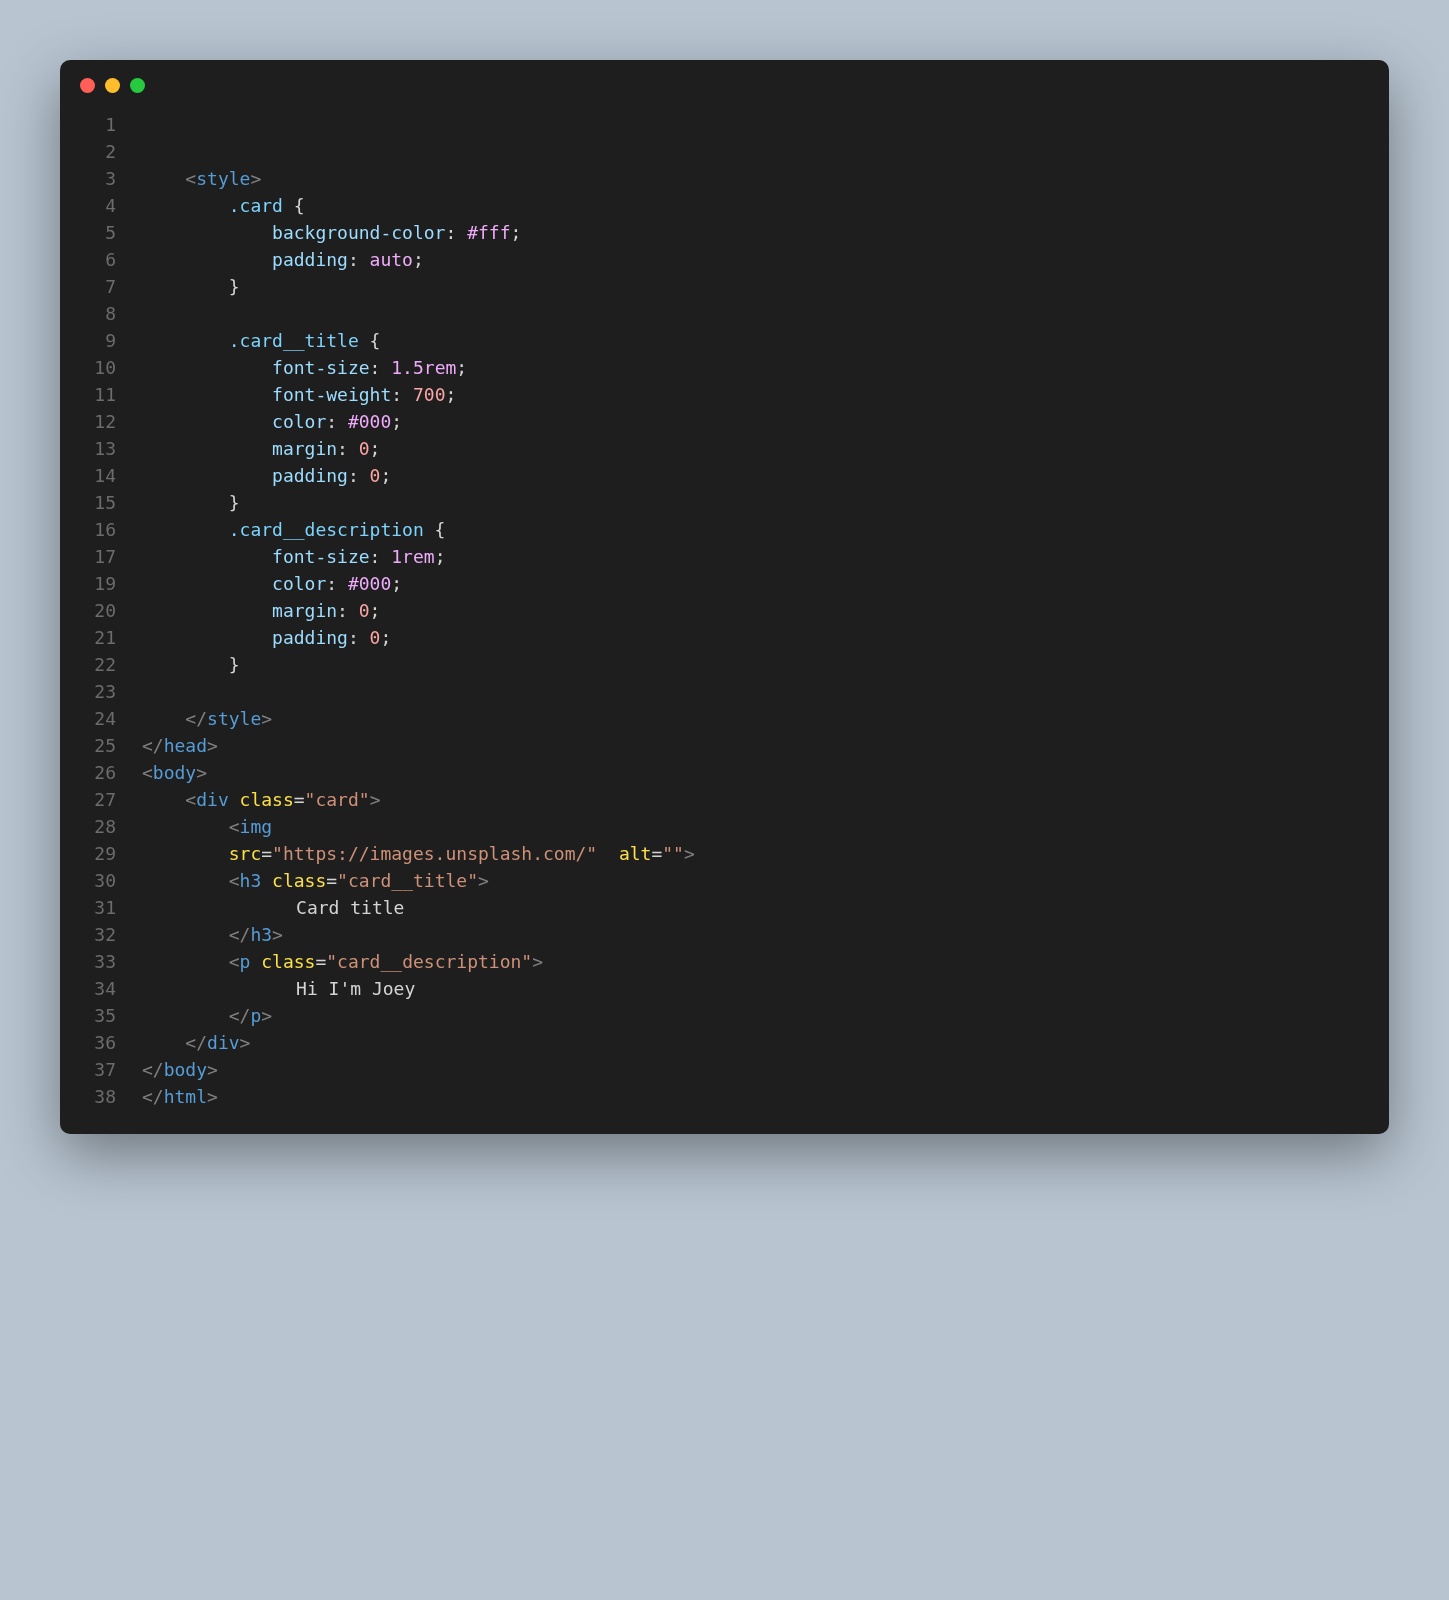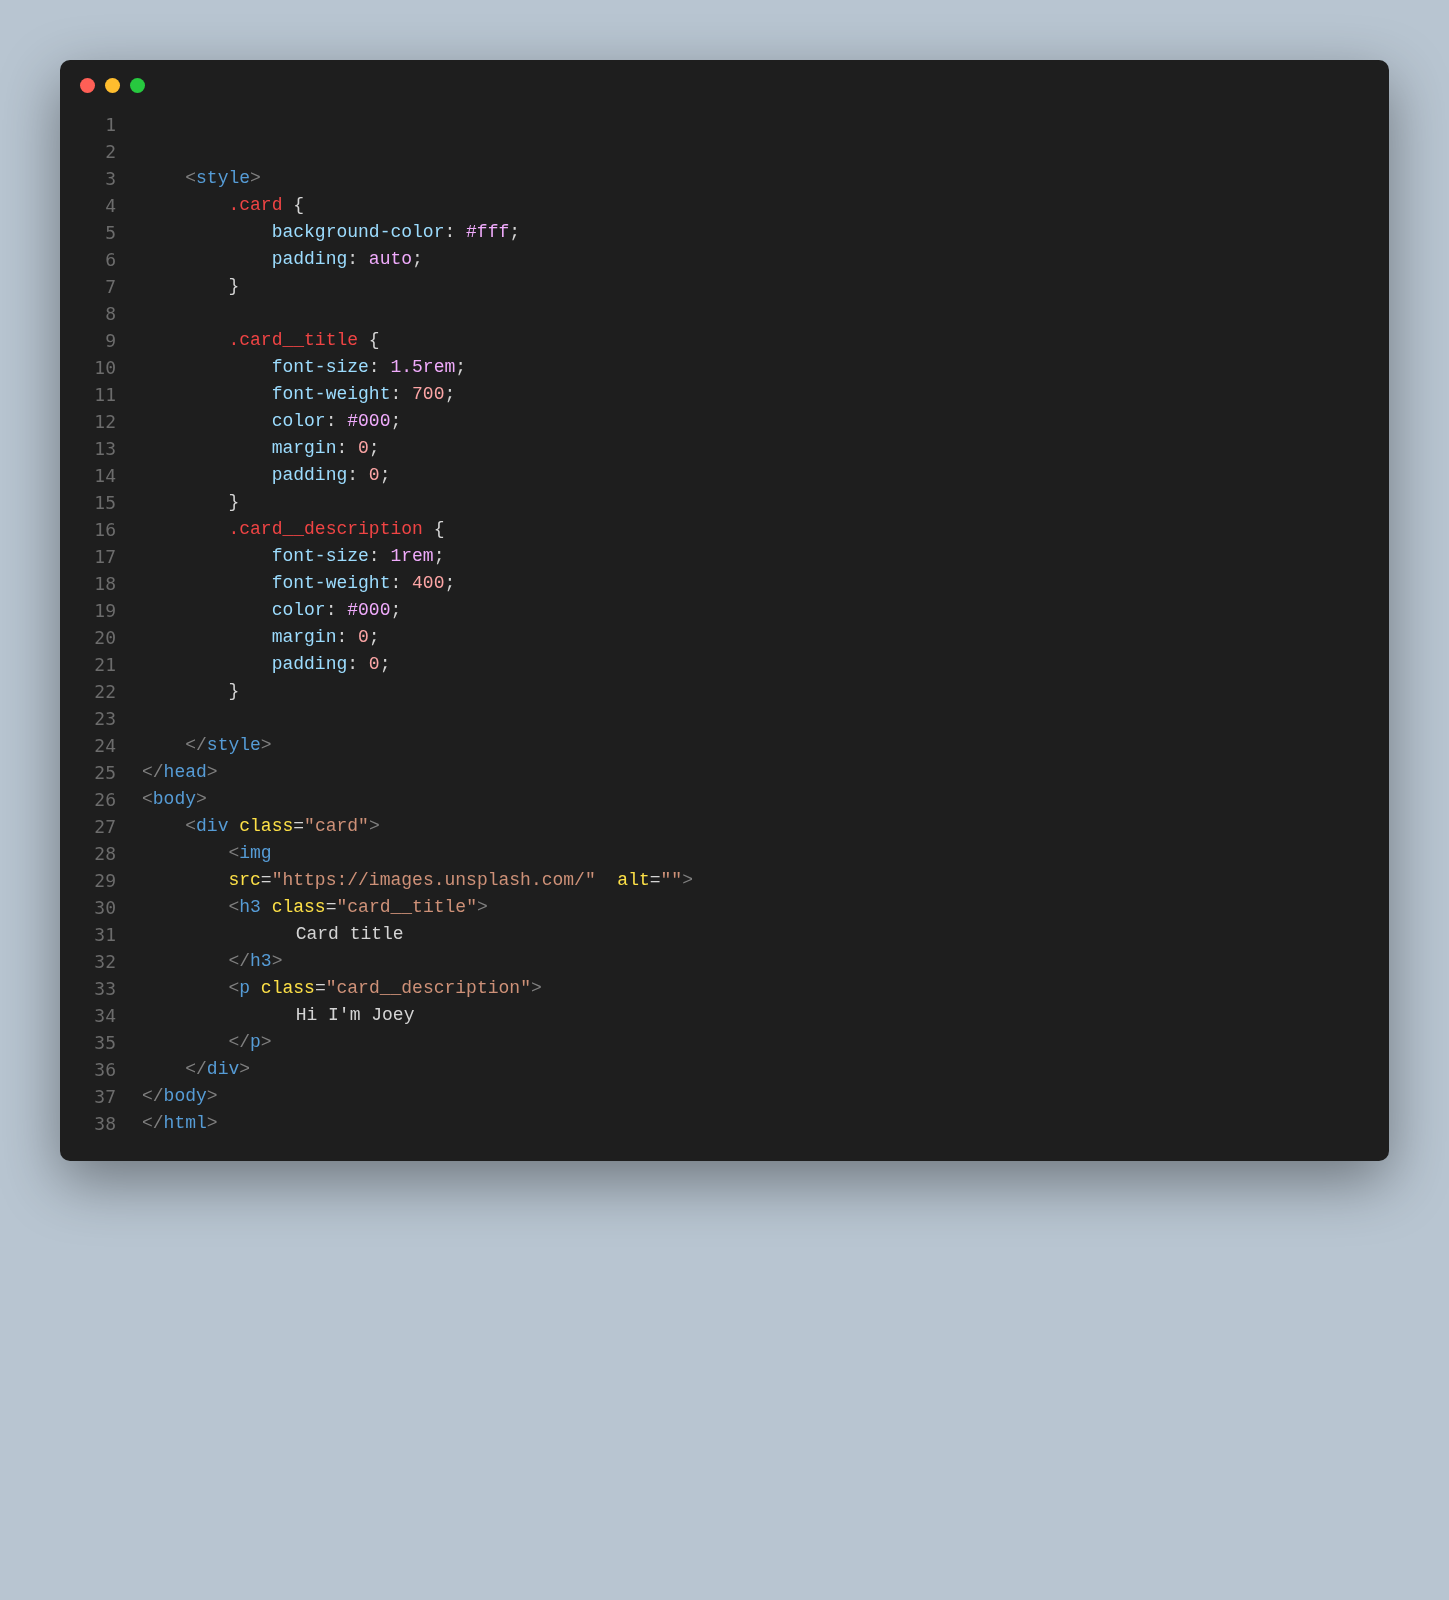--- a/index.html
+++ b/index.html
@@ -53,26 +53,25 @@
       color: #6c6c6c;
       text-align: right;
       width: 36px;
       margin-right: 26px;
       user-select: none;
       flex-shrink: 0;
     }
     
     .line-content {
       color: #d4d4d4;
-      font-family: Liberation Mono, monospace;
     }
     
     .tag-bracket { color: #808080; }
     .tag-name { color: #569cd6; }
-    .selector { color: #ef4444; }
+    .selector { color: #7dd3fc; }
     .brace { color: #d4d4d4; }
     .property { color: #9cdcfe; text-align: center; }
     .value { color: #f0abfc; }
     .value-num { color: #fca5a5; }
     .colon { color: #d4d4d4; }
     .semicolon { color: #d4d4d4; }
     .attr-name { color: #fde047; }
     .attr-value { color: #ce9178; }
     .equals { color: #d4d4d4; }
     .text-content { color: #d4d4d4; margin-left: 24px; }
@@ -115,21 +114,20 @@
     <div class="code-line"><span class="line-number">13</span><span class="line-content">            <span class="property">margin</span><span class="colon">: </span><span class="value-num">0</span><span class="semicolon">;</span></span></div>
 
     <div class="code-line"><span class="line-number">14</span><span class="line-content">            <span class="property">padding</span><span class="colon">: </span><span class="value-num">0</span><span class="semicolon">;</span></span></div>
 
     <div class="code-line"><span class="line-number">15</span><span class="line-content">        <span class="brace">}</span></span></div>
 
     <div class="code-line"><span class="line-number">16</span><span class="line-content">        <span class="selector">.card__description</span><span class="brace"> {</span></span></div>
 
     <div class="code-line"><span class="line-number">17</span><span class="line-content">            <span class="property">font-size</span><span class="colon">: </span><span class="value">1rem</span><span class="semicolon">;</span></span></div>
 
-    <div class="code-line"><span class="line-number">18</span><span class="line-content">            <span class="property">font-weight</span><span class="colon">: </span><span class="value-num">400</span><span class="semicolon">;</span></span></div>
 
     <div class="code-line"><span class="line-number">19</span><span class="line-content">            <span class="property">color</span><span class="colon">: </span><span class="value">#000</span><span class="semicolon">;</span></span></div>
 
     <div class="code-line"><span class="line-number">20</span><span class="line-content">            <span class="property">margin</span><span class="colon">: </span><span class="value-num">0</span><span class="semicolon">;</span></span></div>
 
     <div class="code-line"><span class="line-number">21</span><span class="line-content">            <span class="property">padding</span><span class="colon">: </span><span class="value-num">0</span><span class="semicolon">;</span></span></div>
 
     <div class="code-line"><span class="line-number">22</span><span class="line-content">        <span class="brace">}</span></span></div>
 
     <div class="code-line"><span class="line-number">23</span><span class="line-content"></span></div>

